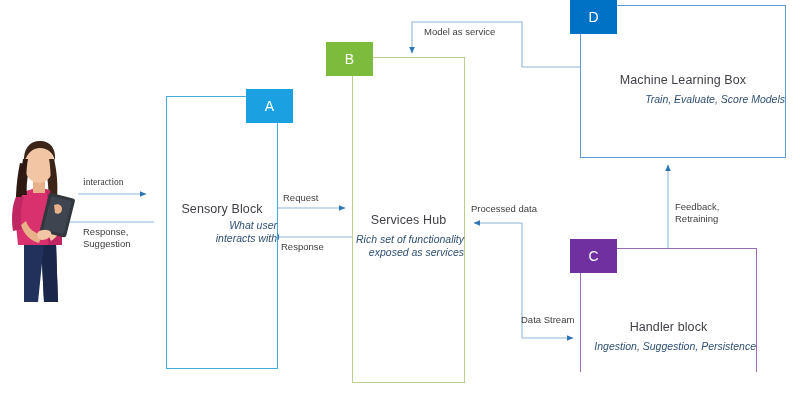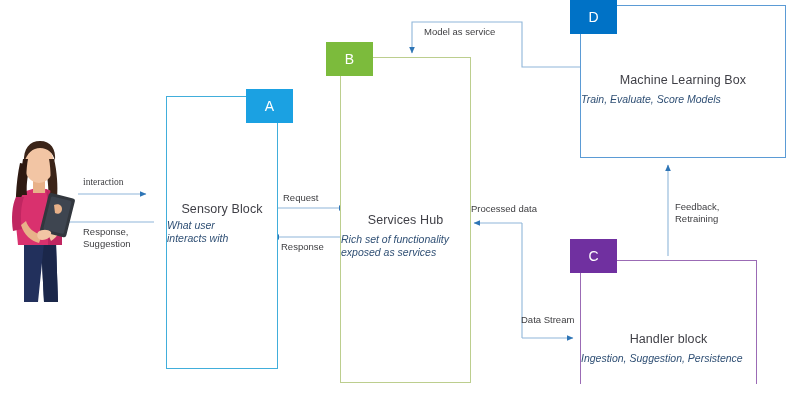--- a/index.html
+++ b/index.html
@@ -6,21 +6,21 @@
   body{width:800px;height:411px;overflow:hidden;
        font-family:"Liberation Sans","DejaVu Sans",sans-serif;}
   #stage{position:relative;width:800px;height:411px;background:#fff;}
 
   
   .block{position:absolute;background:#ffffff;box-sizing:border-box;}
   .block .btitle{
       position:absolute;left:0;right:0;text-align:center;
       color:#3f3f46;font-size:12.5px;letter-spacing:.1px;white-space:nowrap;}
   .block .bsub{
-      position:absolute;left:0;right:0;text-align:left;
+      position:absolute;left:0;right:0;text-align:right;
       color:#2f4f74;font-size:10.5px;font-style:italic;line-height:12.5px;}
 
   
   .badge{position:absolute;width:47px;height:34px;display:flex;
          align-items:center;justify-content:center;
          color:#ffffff;font-size:14px;}
 
   
   .lbl{position:absolute;color:#3d3d40;font-size:9.5px;line-height:11.5px;
        white-space:nowrap;}
@@ -115,42 +115,42 @@
     <div class="btitle" style="top:105px;">Sensory Block</div>
     <div class="bsub" style="top:122px;">
       <span>What user</span><br>
       <span>interacts with</span>
     </div>
   </div>
   <div class="badge" style="left:246px;top:89px;background:#1BA1E2;">
     <span>A</span>
   </div>
 
-  <div class="block" style="left:340px;top:57px;width:131px;height:326px;border:1.3px solid #BCCE8E;">
+  <div class="block" style="left:352px;top:57px;width:113px;height:326px;border:1.3px solid #BCCE8E;">
     <div class="btitle" style="top:155px;">Services Hub</div>
     <div class="bsub" style="top:175px;">
       <span>Rich set of functionality</span><br>
       <span>exposed as services</span>
     </div>
   </div>
   <div class="badge" style="left:326px;top:42px;background:#7CBB3C;">
     <span>B</span>
   </div>
 
   <div class="block" style="left:580px;top:5px;width:206px;height:153px;border:1.3px solid #5B9BD5;">
     <div class="btitle" style="top:67px;">Machine Learning Box</div>
     <div class="bsub" style="top:87px;">
       <span>Train, Evaluate, Score Models</span>
     </div>
   </div>
   <div class="badge" style="left:570px;top:0px;background:#0072C6;">
     <span>D</span>
   </div>
 
-  <div class="block" style="left:580px;top:260px;width:177px;height:124px;
+  <div class="block" style="left:580px;top:248px;width:177px;height:124px;
               border:1.3px solid #9B6BB5;border-bottom:none;">
     <div class="btitle" style="top:71px;">Handler block</div>
     <div class="bsub" style="top:91px;">
       <span>Ingestion, Suggestion, Persistence</span>
     </div>
   </div>
   <div class="badge" style="left:570px;top:239px;background:#7030A0;">
     <span>C</span>
   </div>
 

